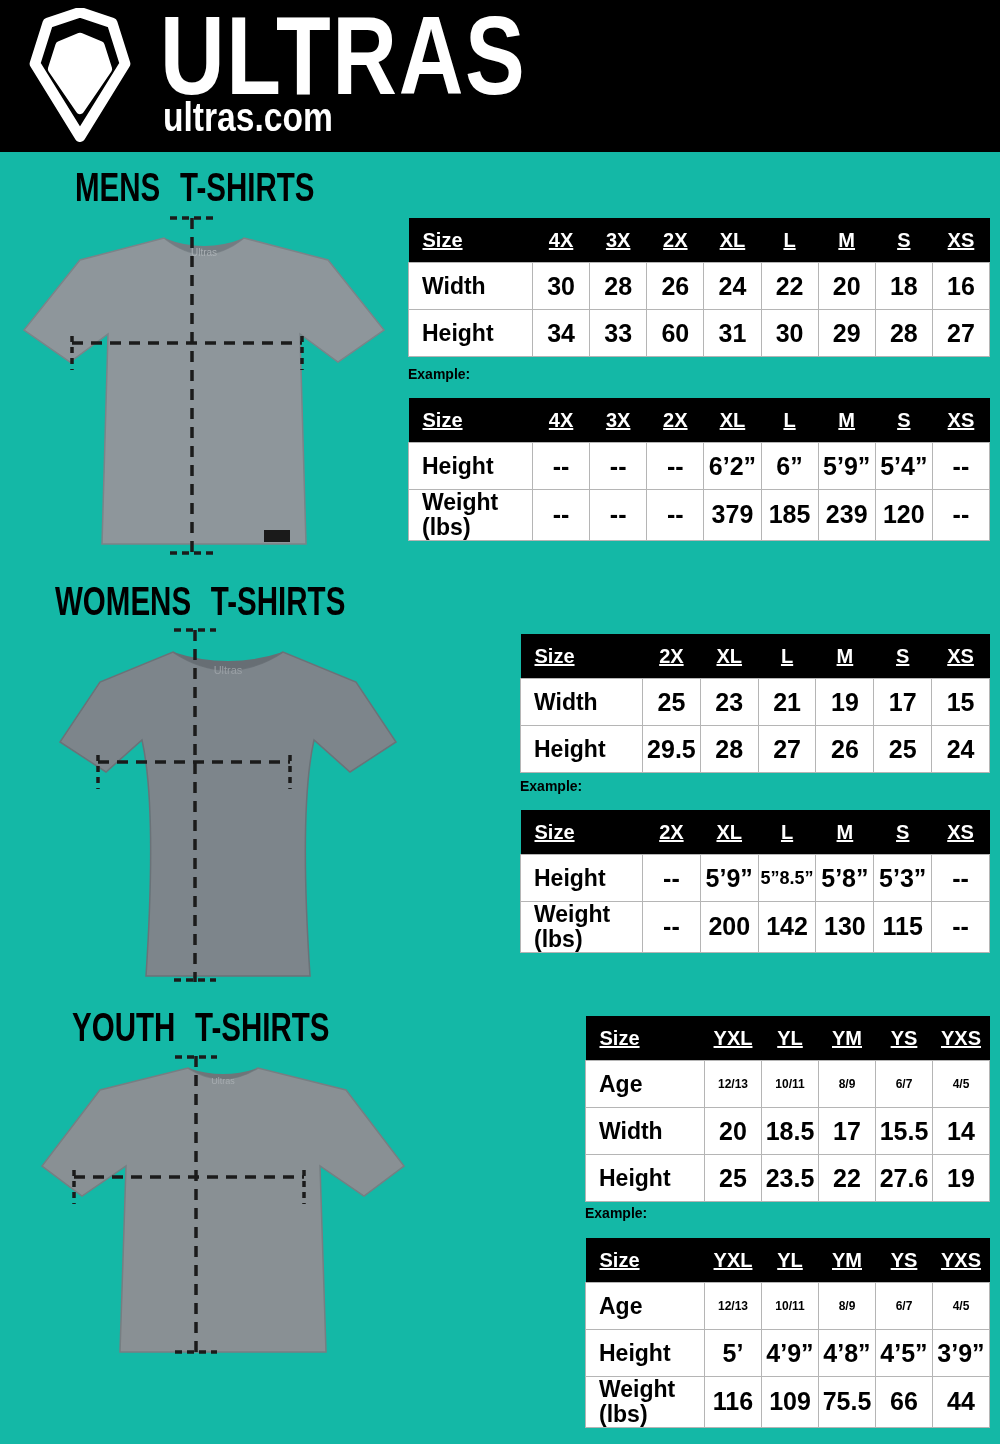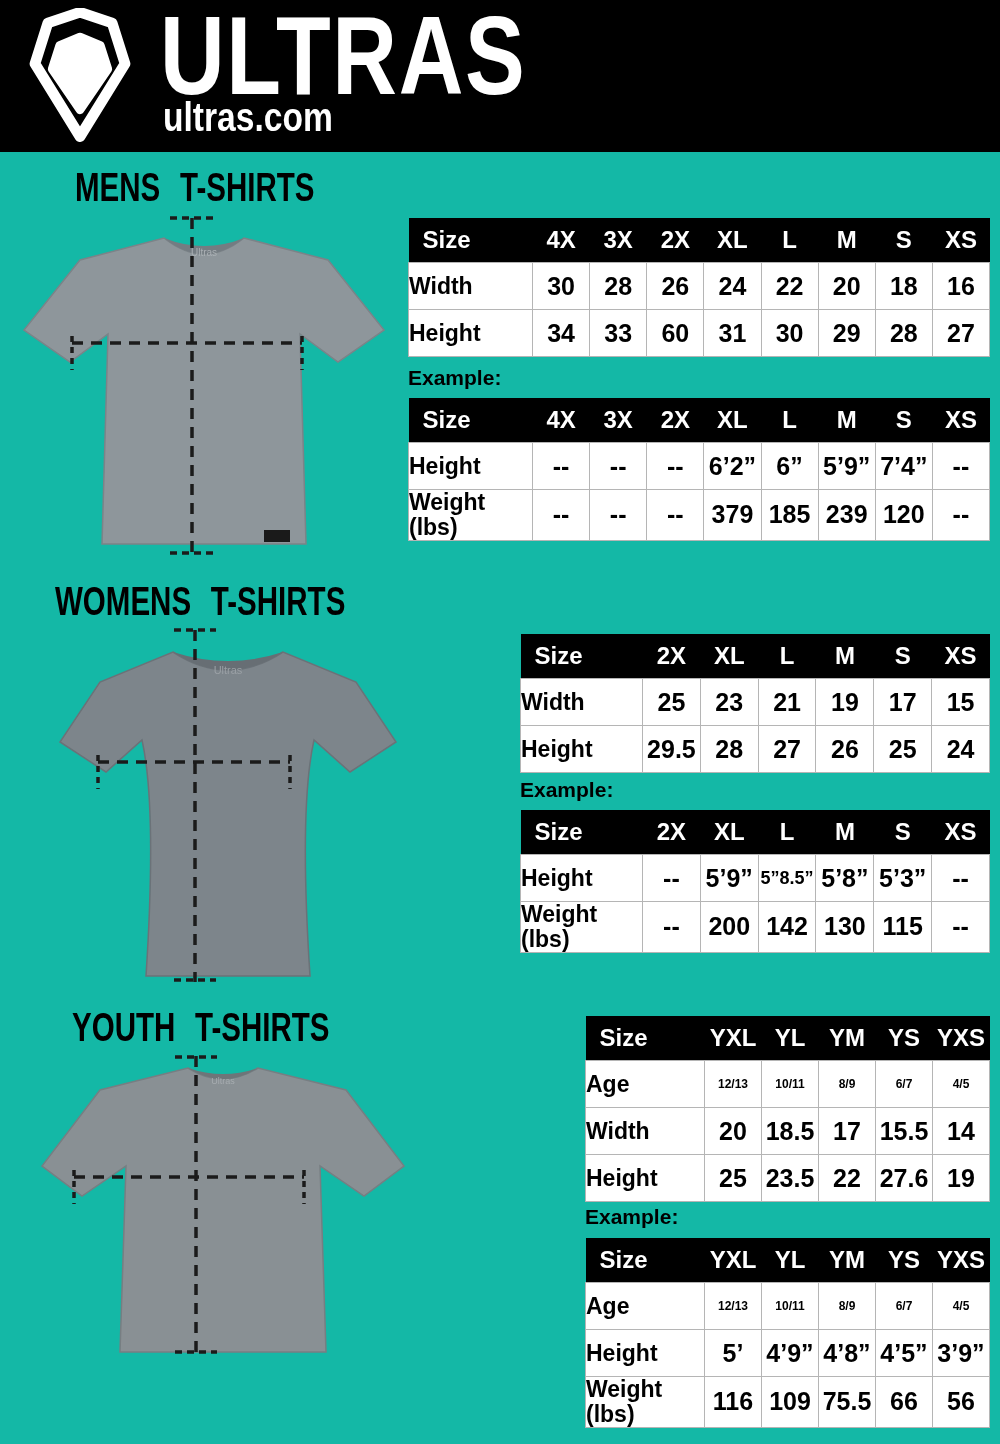--- a/index.html
+++ b/index.html
@@ -26,42 +26,42 @@
 
   
   .shirt{position:absolute;}
   #shirt-mens{left:12px;top:212px;}
   #shirt-womens{left:38px;top:624px;}
   #shirt-youth{left:8px;top:1054px;}
 
   
   table{position:absolute;border-collapse:collapse;table-layout:fixed;font-weight:bold;
         font-family:"Liberation Sans",sans-serif;}
-  thead th{background:#000;color:#fff;font-size:24px;height:44px;text-align:center;
-           padding:0;border:0;}
+  thead th{background:#000;color:#fff;font-size:20px;height:44px;text-align:center;
+           padding:0;border:0;text-decoration:underline;}
   thead th:first-child{text-align:left;padding-left:14px;}
   tbody td{background:#fff;border:1px solid #b5b5b5;color:#000;font-size:25px;
            text-align:center;height:46px;padding:0;}
-  td.row-label{text-align:left;font-size:23px;white-space:pre-line;
+  td.row-label{text-align:left;padding-left:13px;font-size:23px;white-space:pre-line;
                line-height:1.08;margin-top:8px;}
   tr.small-row td:not(.row-label){font-size:12px;}
   td.small-cell{font-size:18px;}
 
   .w110 thead th:first-child{width:110px;}
   .w108 thead th:first-child{width:108px;}
   .w105 thead th:first-child{width:105px;}
 
   #tbl-mens-size{left:408px;top:218px;width:582px;}
   #tbl-mens-ex{left:408px;top:398px;width:582px;}
   #tbl-womens-size{left:520px;top:634px;width:470px;}
   #tbl-womens-ex{left:520px;top:810px;width:470px;}
   #tbl-youth-size{left:585px;top:1016px;width:405px;}
   #tbl-youth-ex{left:585px;top:1238px;width:405px;}
 
-  .example-label{position:absolute;margin:0;font-weight:bold;font-size:21px;color:#000;}
+  .example-label{position:absolute;margin:0;font-weight:bold;font-size:14px;color:#000;}
   #ex-mens{left:408px;top:366px;}
   #ex-womens{left:520px;top:778px;}
   #ex-youth{left:585px;top:1205px;}
 
   .dash{stroke:#1b1b1b;stroke-width:3.5;fill:none;}
 </style>
 </head>
 <body>
 
 <div class="page">
@@ -157,21 +157,21 @@
         </thead>
         <tbody>
           <tr>
             <td class="row-label">Height</td>
             <td>--</td>
             <td>--</td>
             <td>--</td>
             <td>6’2”</td>
             <td>6”</td>
             <td>5’9”</td>
-            <td>7’4”</td>
+            <td>5’4”</td>
             <td>--</td>
           </tr>
           <tr>
             <td class="row-label">Weight
 (lbs)</td>
             <td>--</td>
             <td>--</td>
             <td>--</td>
             <td>379</td>
             <td>185</td>
@@ -358,19 +358,19 @@
             <td>4’5”</td>
             <td>3’9”</td>
           </tr>
           <tr>
             <td class="row-label">Weight
 (lbs)</td>
             <td>116</td>
             <td>109</td>
             <td>75.5</td>
             <td>66</td>
-            <td>56</td>
+            <td>44</td>
           </tr>
         </tbody>
       </table>
   </div>
 
 </div>
 
 </body></html>

